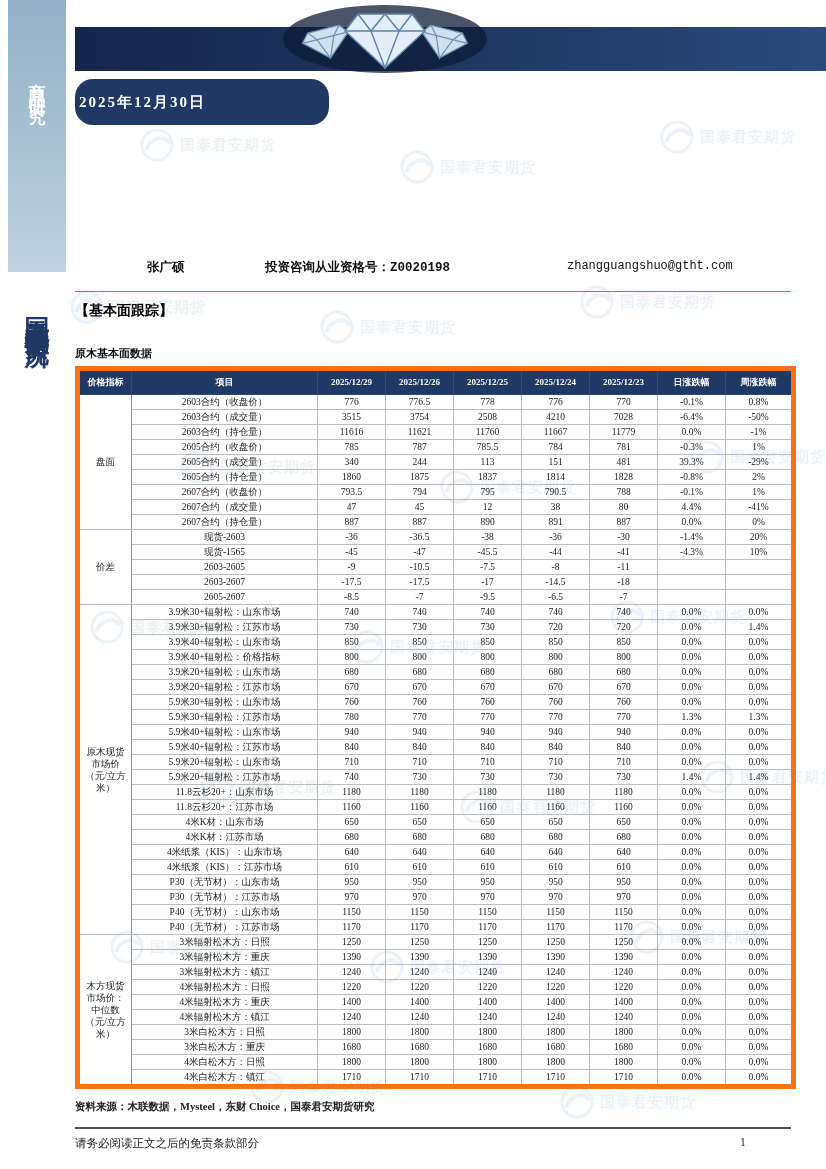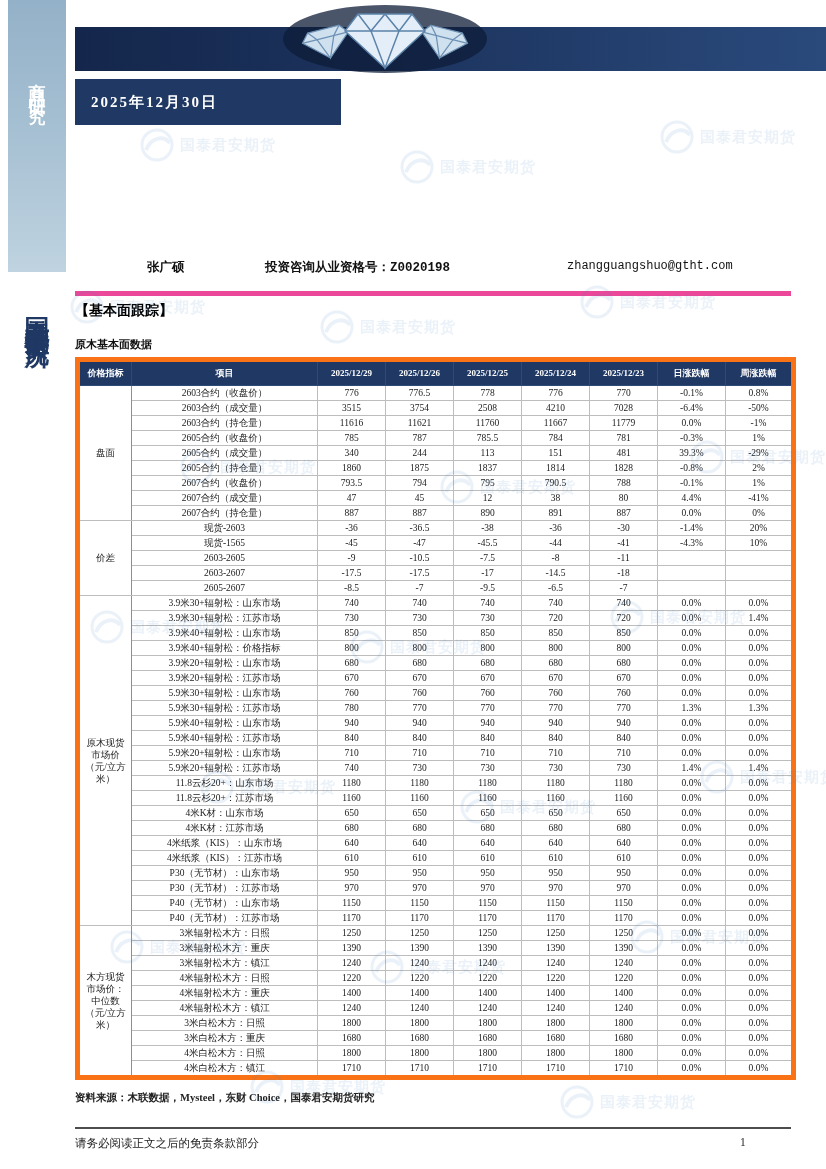--- a/index.html
+++ b/index.html
@@ -25,41 +25,41 @@
   }
   
   .top-band {
     position:absolute; left:75px; top:27px; width:751px; height:44px;
     background:linear-gradient(90deg,#14264b 0%,#1f3864 55%,#2a4a7c 100%);
   }
   .diamond-logo { position:absolute; left:278px; top:0px; width:214px; height:78px; }
   .date-box {
     position:absolute; left:75px; top:79px; width:250px; height:46px;
     background:#1f3864; color:#ffffff; font-weight:bold; font-size:15px;
-    line-height:46px; padding-left:16px; letter-spacing:2px;
+    line-height:46px; padding-left:4px; letter-spacing:2px;border-radius:18px;
   }
   .report-title {
     position:absolute; left:75px; top:176px; width:620px; text-align:center;
     color:#1f3864; font-size:27px; font-weight:bold; letter-spacing:4px;
   }
   .author-row {
     position:absolute; left:75px; top:248px; width:716px; height:43px;
-    border-bottom:5px solid #ec4899; font-size:12.5px;
+    border-bottom:1px solid #ec4899; font-size:12.5px;
   }
   .author-name { position:absolute; left:72px; top:11px; font-weight:bold; }
   .license { position:absolute; left:190px; top:11px; font-weight:bold; }
   .license-no { font-family:"Liberation Mono","DejaVu Sans Mono",monospace; font-weight:bold; }
   .email {
     position:absolute; left:492px; top:11px;
     font-family:"Liberation Mono","DejaVu Sans Mono",monospace; font-size:12px;
   }
   
   .flow { position:absolute; left:75px; top:302px; width:716px; }
   .section-heading { font-size:14px; font-weight:bold; color:#000; }
-  .table-title { margin-top:17px; font-size:11px; font-weight:bold; }
+  .table-title { margin-top:26px; font-size:11px; font-weight:bold; }
   table.data-table {
     margin-top:5px; width:716px; table-layout:fixed; border-collapse:collapse;
     border:5px solid #f97316; background:transparent;
   }
   table.data-table th {
     background:#1f3864; color:#ffffff; font-size:9px; font-weight:bold;
     padding:6px 1px; border:1px solid #2e4a7a; line-height:11px;
   }
   table.data-table td {
     font-size:9.5px; line-height:12px; padding:1px 2px; text-align:center;

